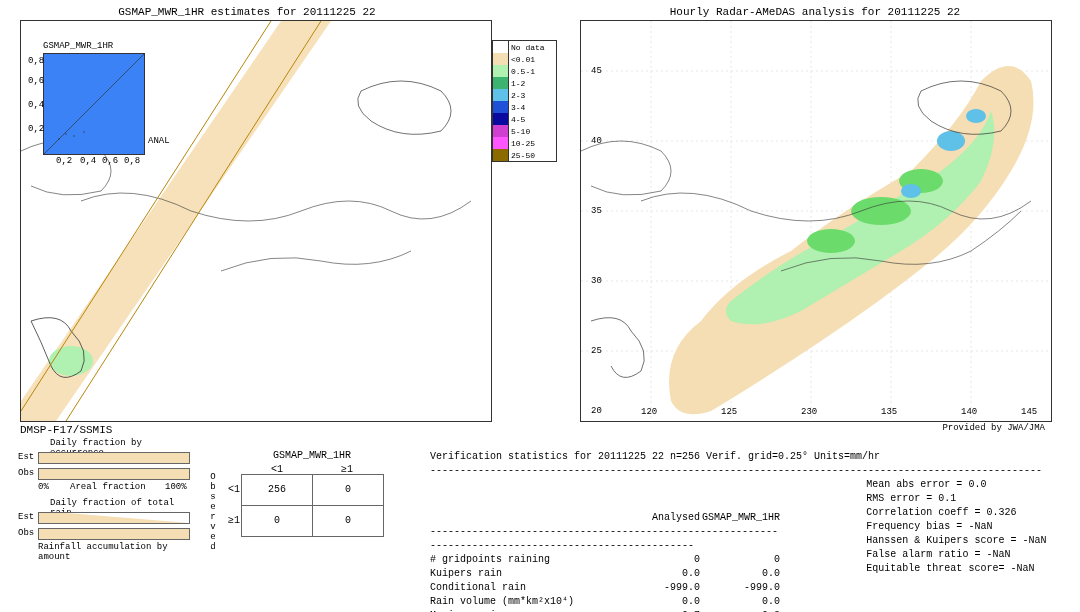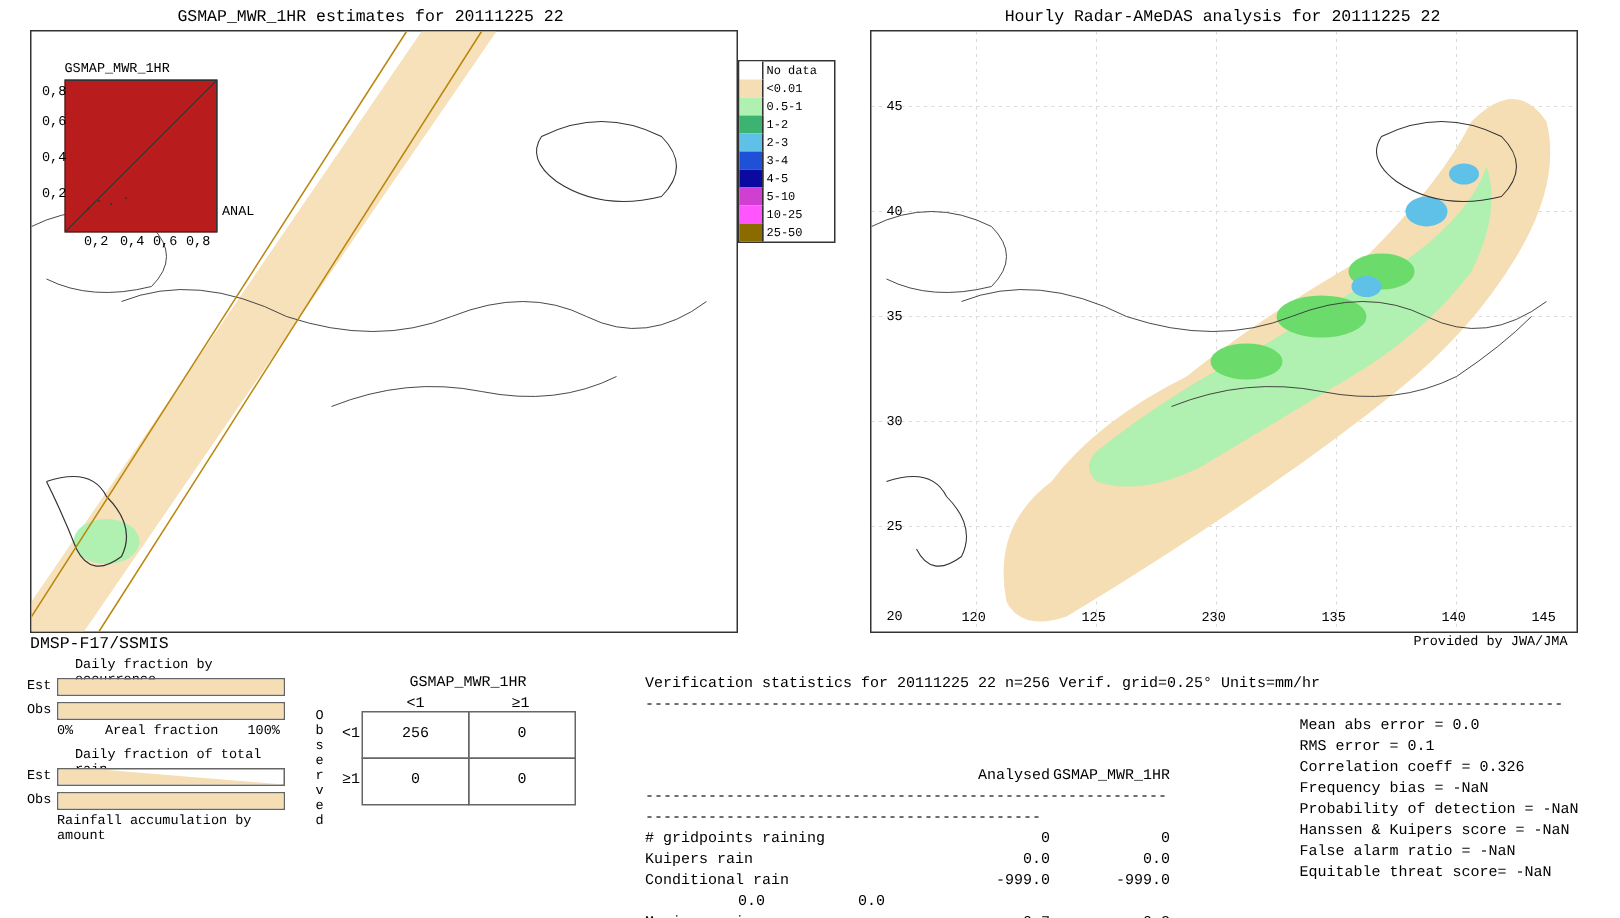--- a/index.html
+++ b/index.html
@@ -53,21 +53,21 @@
 .legend-label {
   padding-left: 2px;
 }
 .inset {
   position: absolute;
   left: 22px;
   top: 32px;
   width: 100px;
   height: 100px;
   border: 1px solid #333;
-  background: #b91c1c;
+  background: #3b82f6;
   font-family: Liberation Mono, monospace;
 }
 .inset-title {
   position: absolute;
   left: 22px;
   top: 20px;
   font-size: 9px;
 }
 .barchart {
   position: absolute;
@@ -365,34 +365,34 @@
             <div class="c1">Kuipers rain</div>
             <div class="c2">0.0</div>
             <div class="c3">0.0</div>
           </div>
           <div class="stats-row">
             <div class="c1">Conditional rain</div>
             <div class="c2">-999.0</div>
             <div class="c3">-999.0</div>
           </div>
           <div class="stats-row">
+            <div class="c1">Rain volume (mm*km²x10⁴)</div>
             <div class="c2">0.0</div>
             <div class="c3">0.0</div>
           </div>
           <div class="stats-row">
             <div class="c1">Maximum rain</div>
             <div class="c2">0.7</div>
             <div class="c3">0.3</div>
           </div>
         </div>
     </div>
     <div class="stats-right" id="stats-right-rows">
         <div>Mean abs error = 0.0</div>
         <div>RMS error = 0.1</div>
         <div>Correlation coeff = 0.326</div>
         <div>Frequency bias = -NaN</div>
-        <div>Probability of detection = -NaN</div>
         <div>Hanssen &amp; Kuipers score = -NaN</div>
         <div>False alarm ratio = -NaN</div>
         <div>Equitable threat score= -NaN</div>
       </div>
   </div>
 </div>
 
 </body></html>

